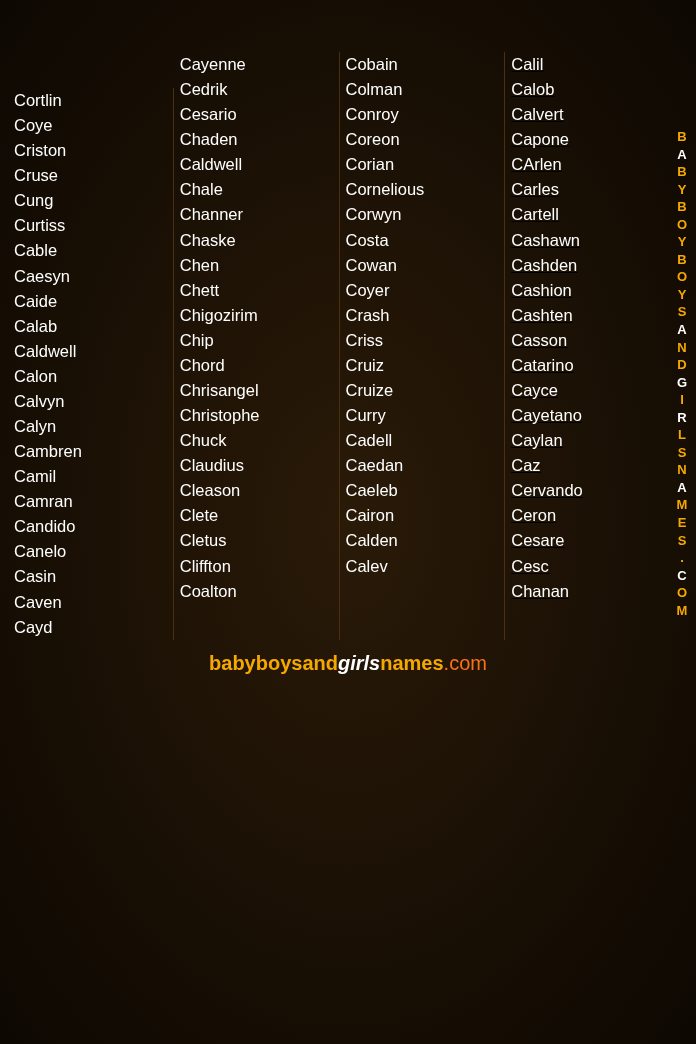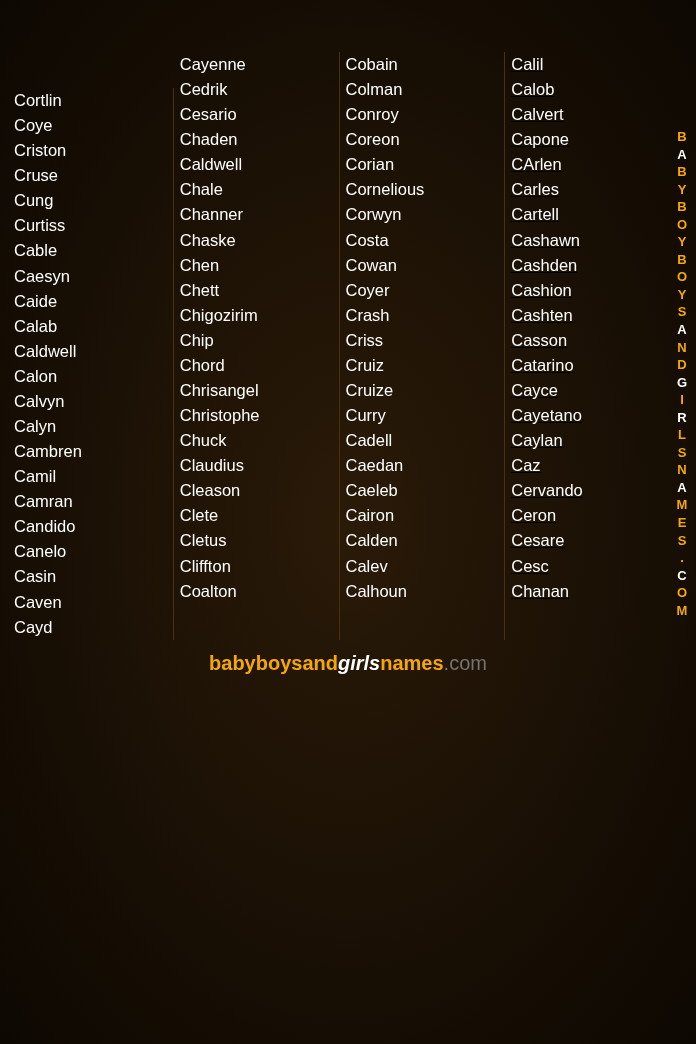--- a/index.html
+++ b/index.html
@@ -144,21 +144,21 @@
     }
 
     .footer-text .girls-part {
       color: #ffffff;
       font-weight: 900;
       font-style: italic;
       margin-top: 37px;
     }
 
     .footer-text .domain-part {
-      color: #737373;
+      color: #f97316;
       font-weight: 400;
     }
   </style>
 </head>
 <body>
 
 <div class="bg-overlay"></div>
 
 <div class="container">
 
@@ -232,21 +232,20 @@
           <div class="name-item">Criss</div>
           <div class="name-item">Cruiz</div>
           <div class="name-item">Cruize</div>
           <div class="name-item">Curry</div>
           <div class="name-item">Cadell</div>
           <div class="name-item">Caedan</div>
           <div class="name-item">Caeleb</div>
           <div class="name-item">Cairon</div>
           <div class="name-item">Calden</div>
           <div class="name-item">Calev</div>
-          <div class="name-item">Calhoun</div>
         </div>
       <div class="col" id="col3">
           <div class="name-item">Calil</div>
           <div class="name-item">Calob</div>
           <div class="name-item">Calvert</div>
           <div class="name-item">Capone</div>
           <div class="name-item">CArlen</div>
           <div class="name-item">Carles</div>
           <div class="name-item">Cartell</div>
           <div class="name-item">Cashawn</div>

